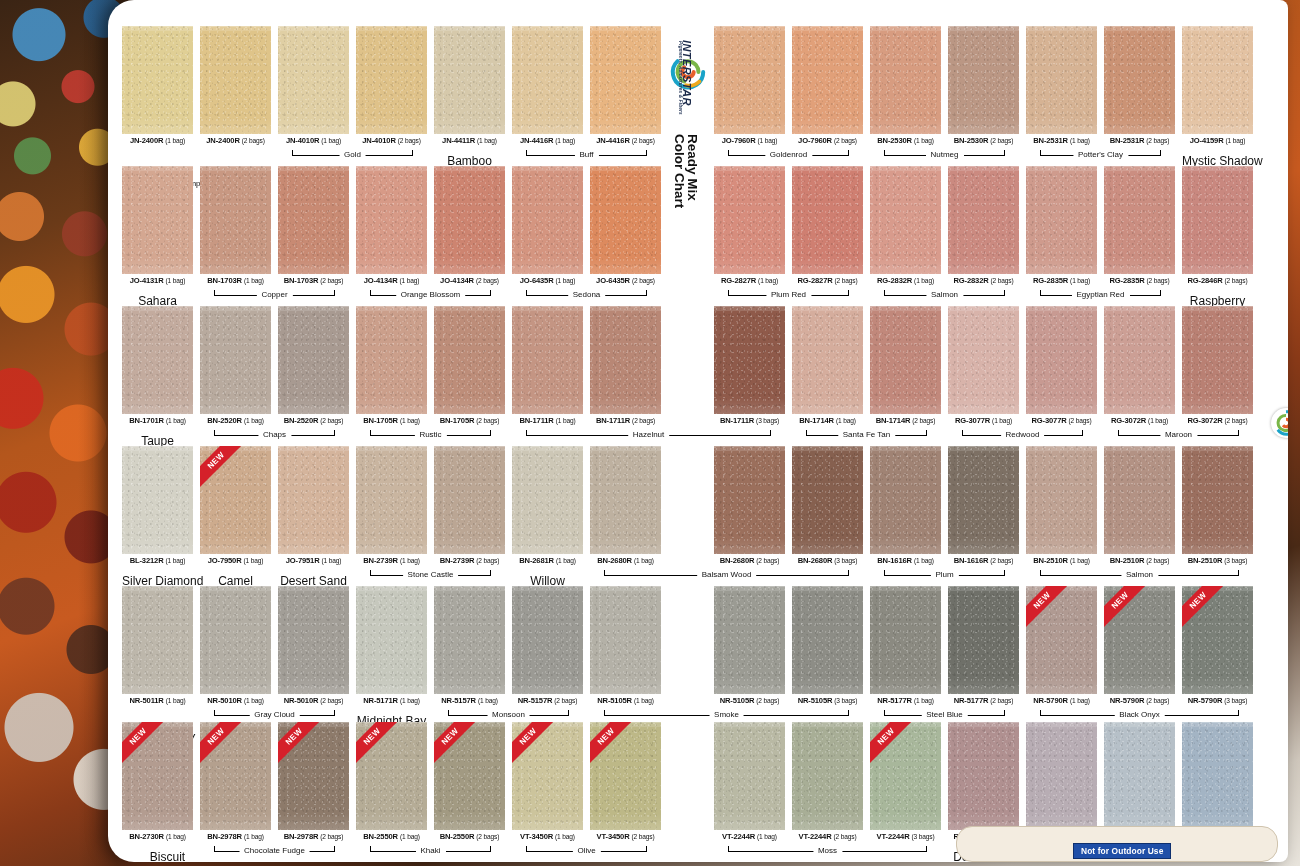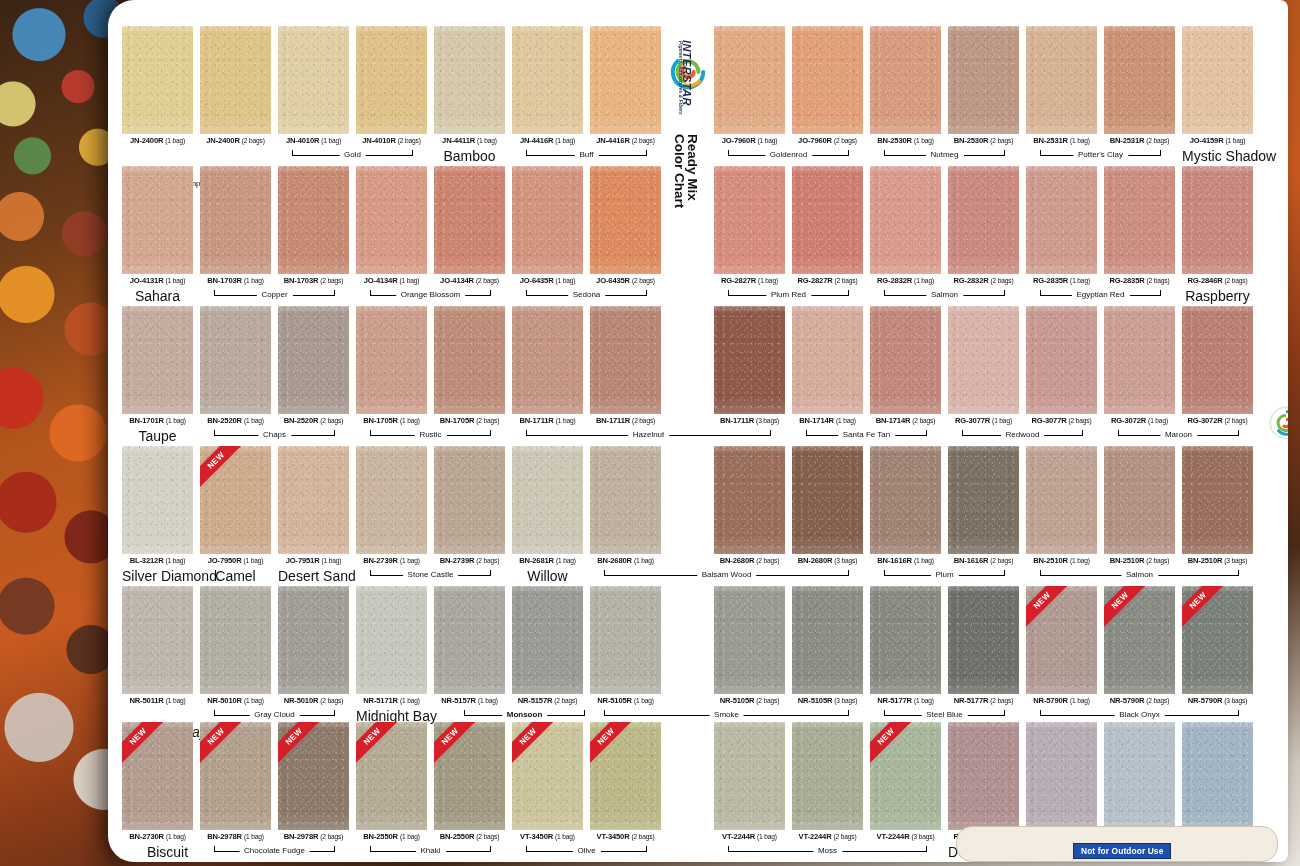--- a/index.html
+++ b/index.html
@@ -89,21 +89,21 @@
     color:#fff;font-style:normal;font-weight:bold;font-size:8px;
     line-height:15px;text-align:center;letter-spacing:.4px;
   }
 
   .code{
     font-size:7.6px;font-weight:bold;color:#111;text-align:center;
     margin-top:2px;white-space:nowrap;letter-spacing:-.15px;
   }
   .code span.bags{font-weight:normal;font-size:6.6px;}
   .name{
-    font-size:14px;color:#111;text-align:center;margin-top:1px;white-space:nowrap;
+    font-size:12px;color:#111;text-align:center;margin-top:7px;white-space:nowrap;
   }
 
   
   .bracket{
     position:absolute;height:15px;
   }
   .bracket .line{
     position:absolute;left:0;right:0;top:7px;height:1px;background:#000;
   }
   .bracket .tickl,.bracket .tickr{
@@ -886,21 +886,21 @@
           <div class="code"><b>NR-5790R</b> <span class="bags">(3 bags)</span></div>
         </div>
         <div class="name" style="position: absolute; left: 14px; width: 71px; top: 137px; font-style: italic;">Shadow Gray</div>
         <div class="bracket" style="left: 106px; width: 121px; top: 122px;">
           <div class="line"></div>
           <div class="tickl"></div>
           <div class="tickr"></div>
           <div class="btext">Gray Cloud</div>
         </div>
         <div class="name" style="position: absolute; left: 248px; width: 71px; top: 121px;">Midnight Bay</div>
-        <div class="bracket" style="left: 356px; width: 121px; top: 122px; font-weight: bold;">
+        <div class="bracket" style="left: 340px; width: 121px; top: 122px;">
           <div class="line"></div>
           <div class="tickl"></div>
           <div class="tickr"></div>
           <div class="btext">Monsoon</div>
         </div>
         <div class="bracket" style="left: 496px; width: 245px; top: 122px;">
           <div class="line"></div>
           <div class="tickl"></div>
           <div class="tickr"></div>
           <div class="btext">Smoke</div>

